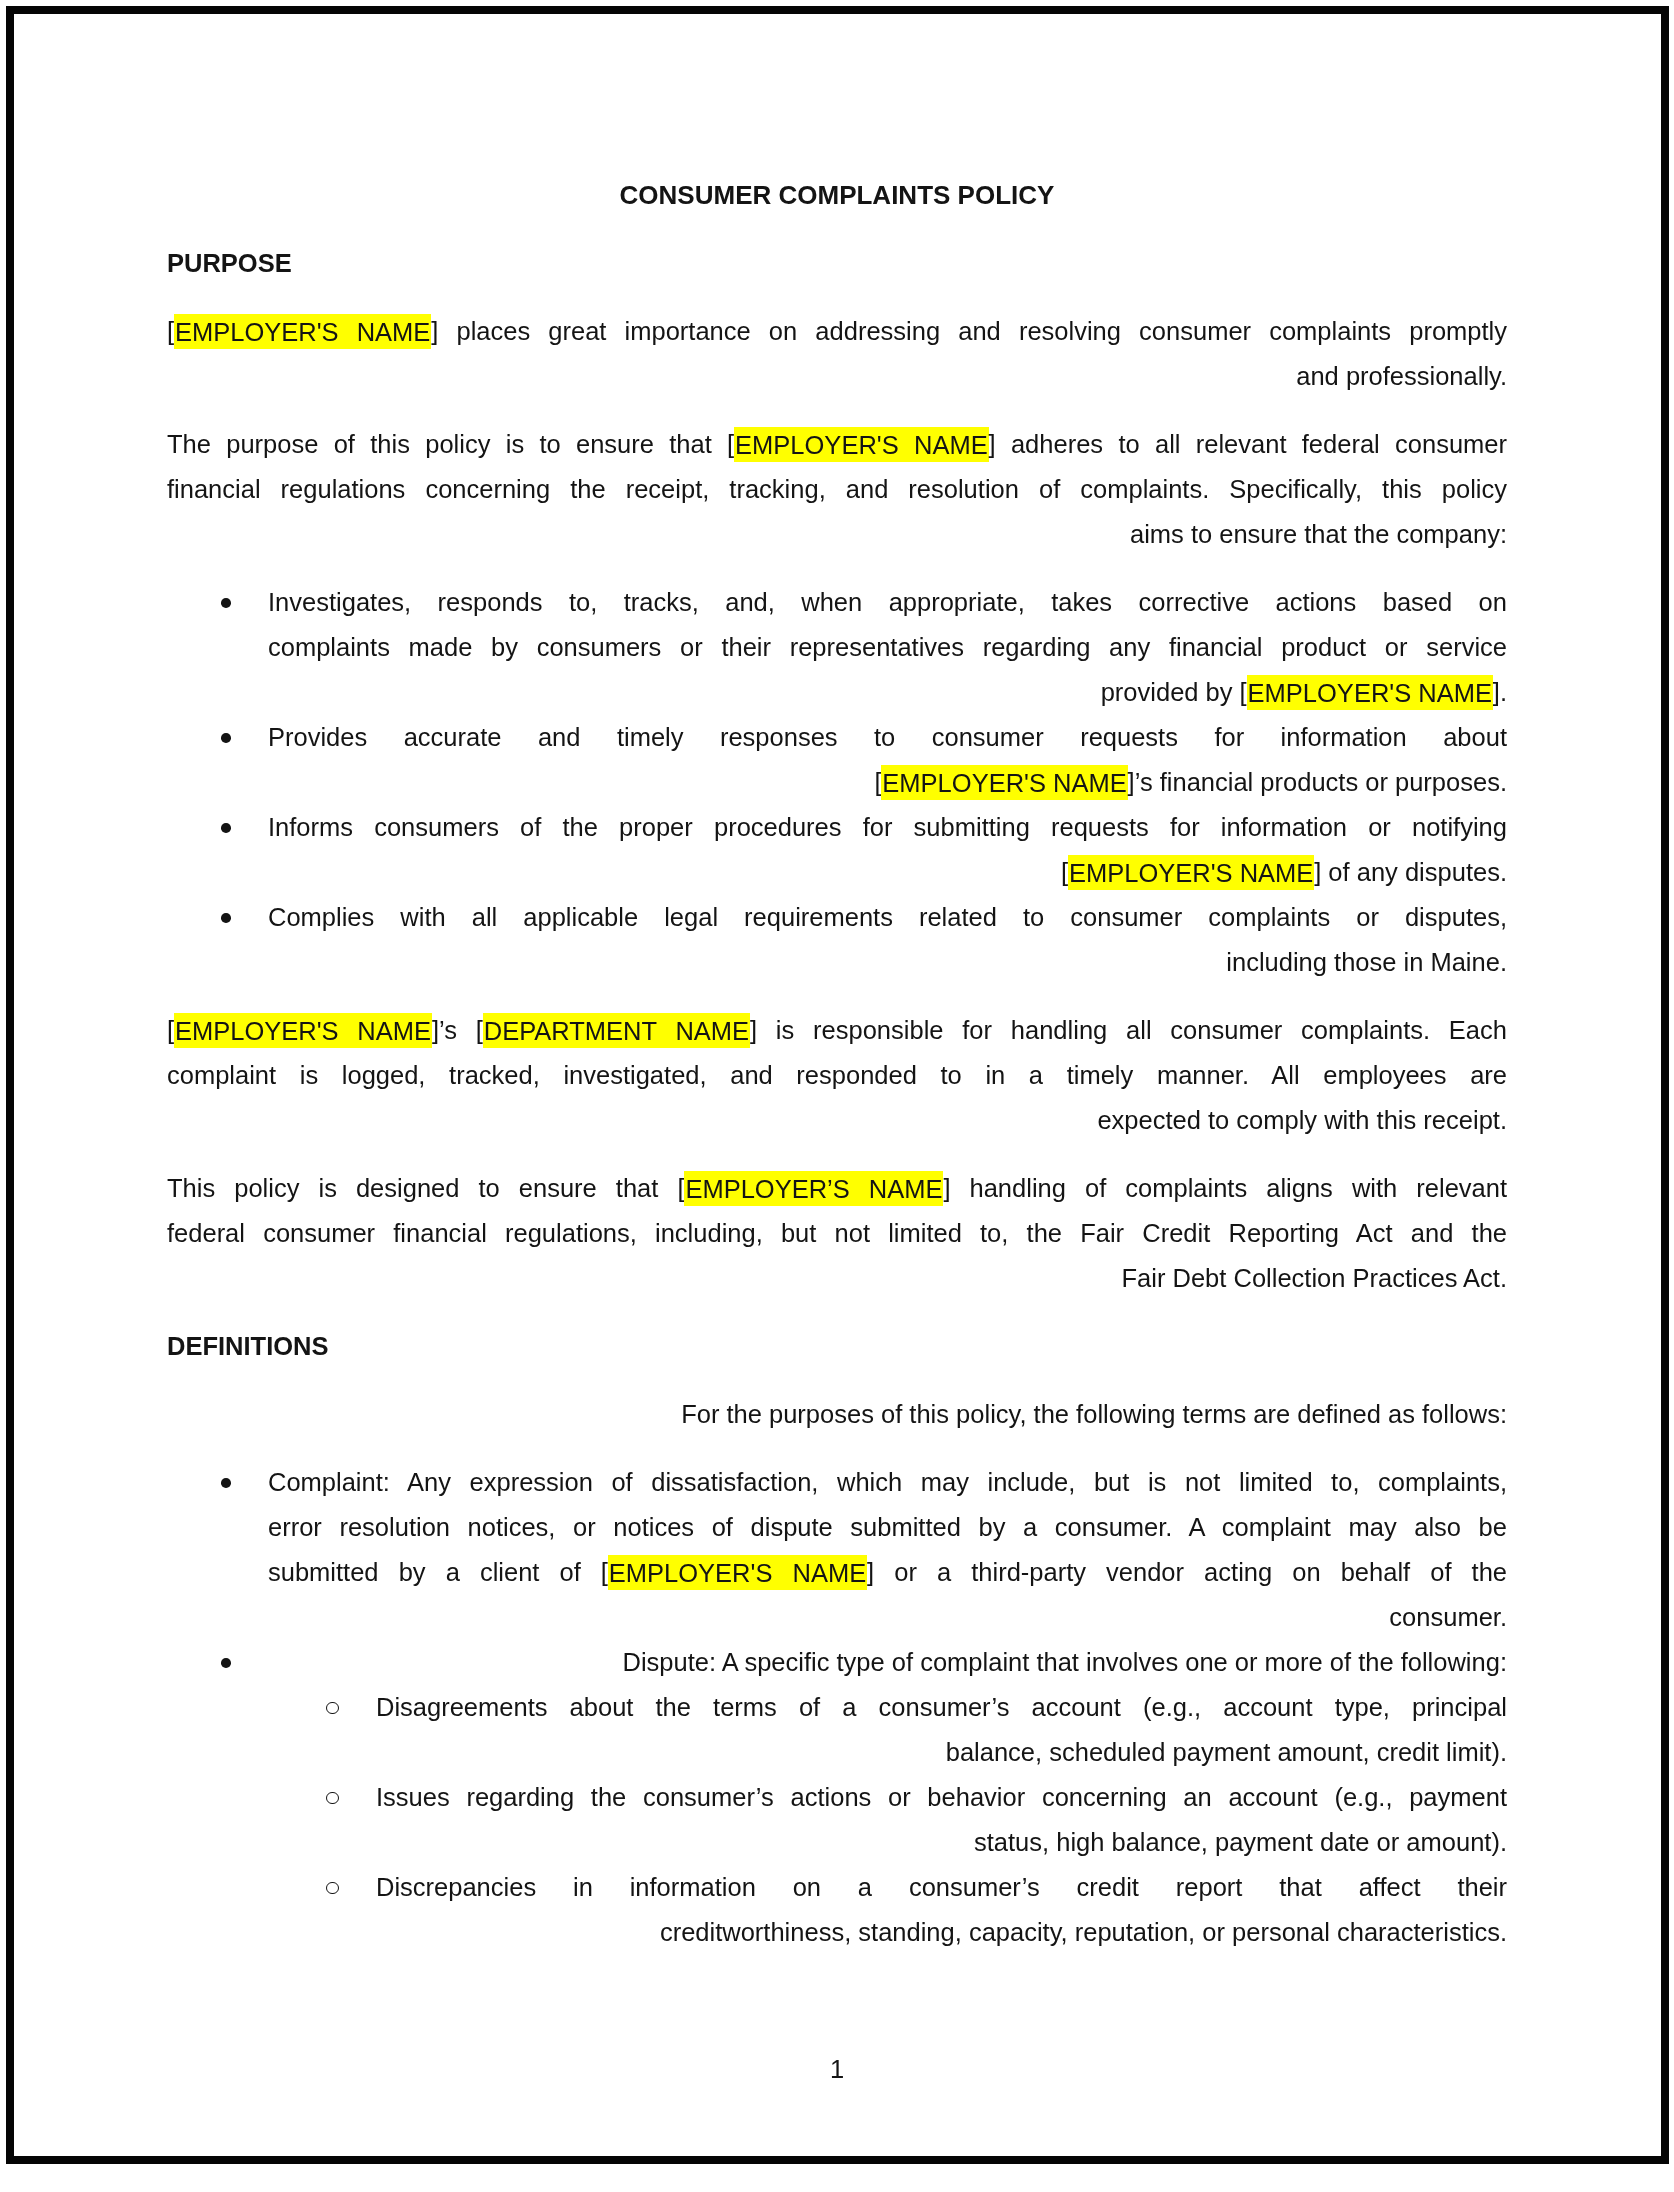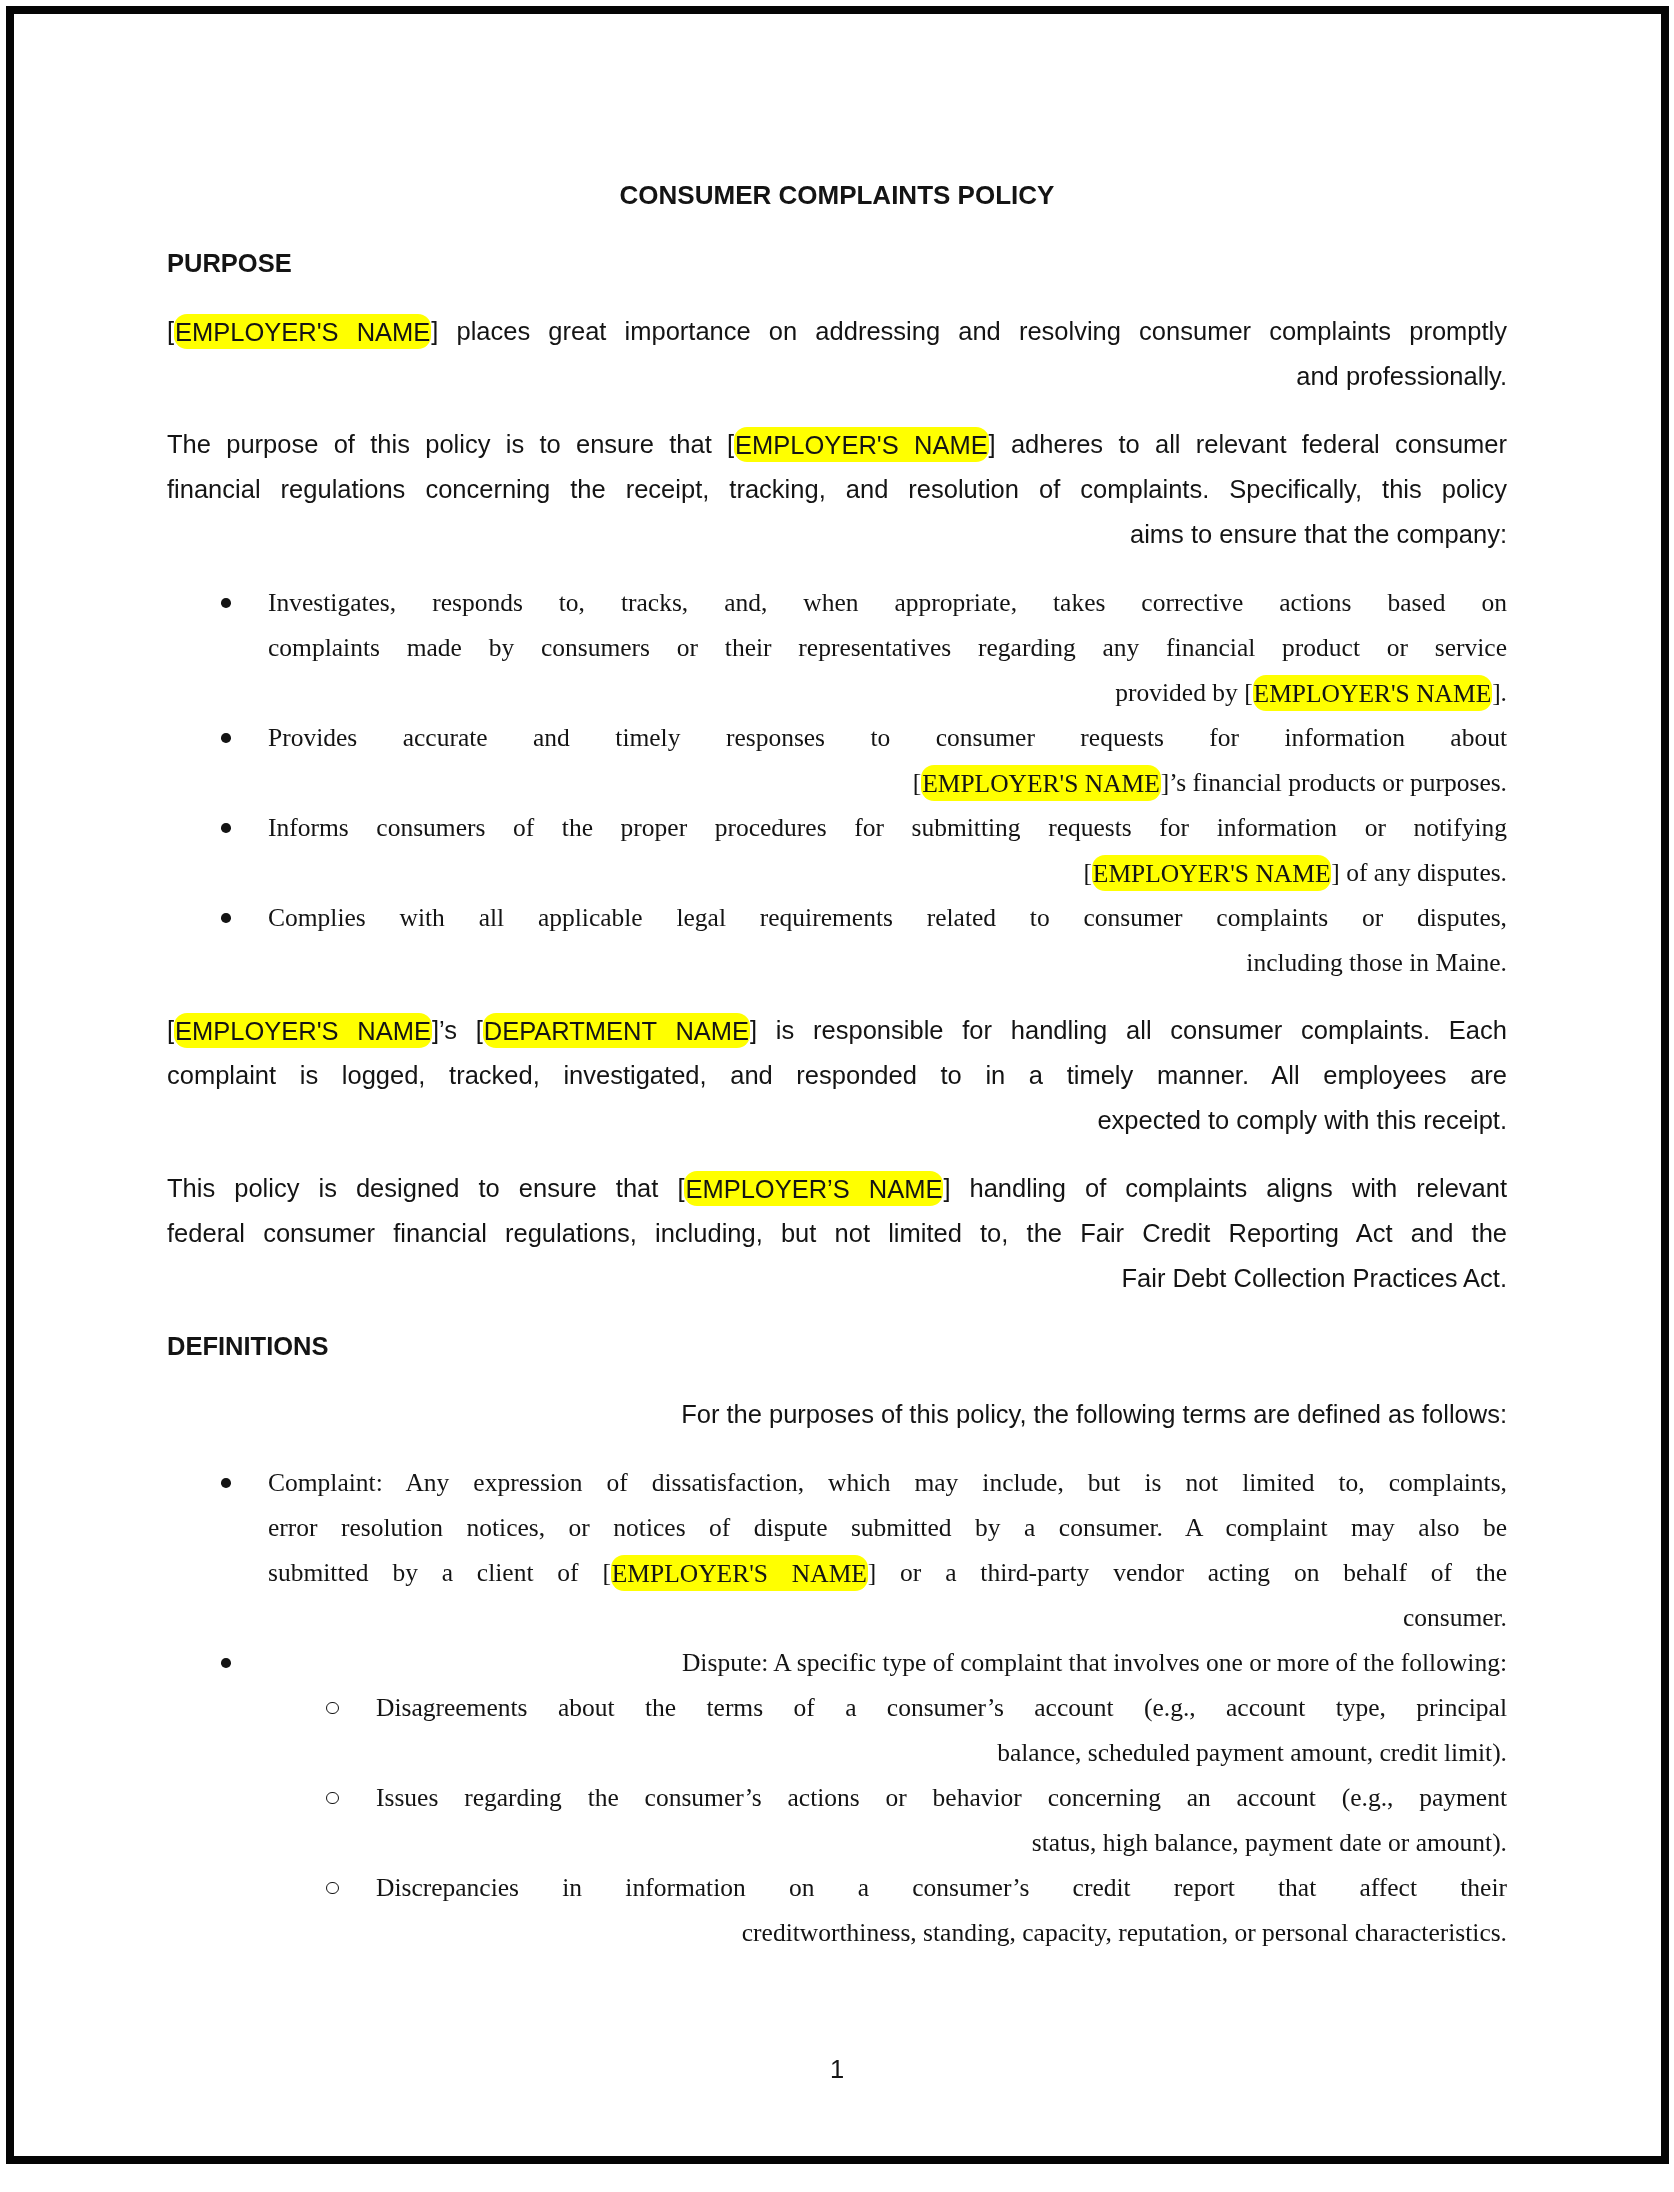--- a/index.html
+++ b/index.html
@@ -28,30 +28,29 @@
     font-weight:bold;
     font-size:26px;
     text-align:center;
     margin-bottom:23px;
   }
   .heading{
     font-weight:bold;
     margin-bottom:23px;
   }
   .para{margin-bottom:23px;}
-  .list{margin-bottom:23px;font-family:Liberation Serif, serif;}
+  .list{margin-bottom:23px;}
   .line{text-align:right;}
   .line.j{
     text-align:justify;
     text-align-last:justify;
   }
   .hl{
     background:#ffff00;
     padding:3.5px 0.9px;
-    border-radius:13px;
   }
   .item{position:relative;}
   .item.lv1{padding-left:101px;}
   .item.lv1 > .marker{position:absolute;left:54px;top:0;width:17.6px;height:45px;}
   .item.lv2{padding-left:209px;}
   .item.lv2 > .marker{position:absolute;left:159px;top:0;width:17.6px;height:45px;}
   .marker .dot{
     position:absolute;left:0;top:18.4px;
     width:9.7px;height:9.7px;border-radius:50%;
     background:#141414;

